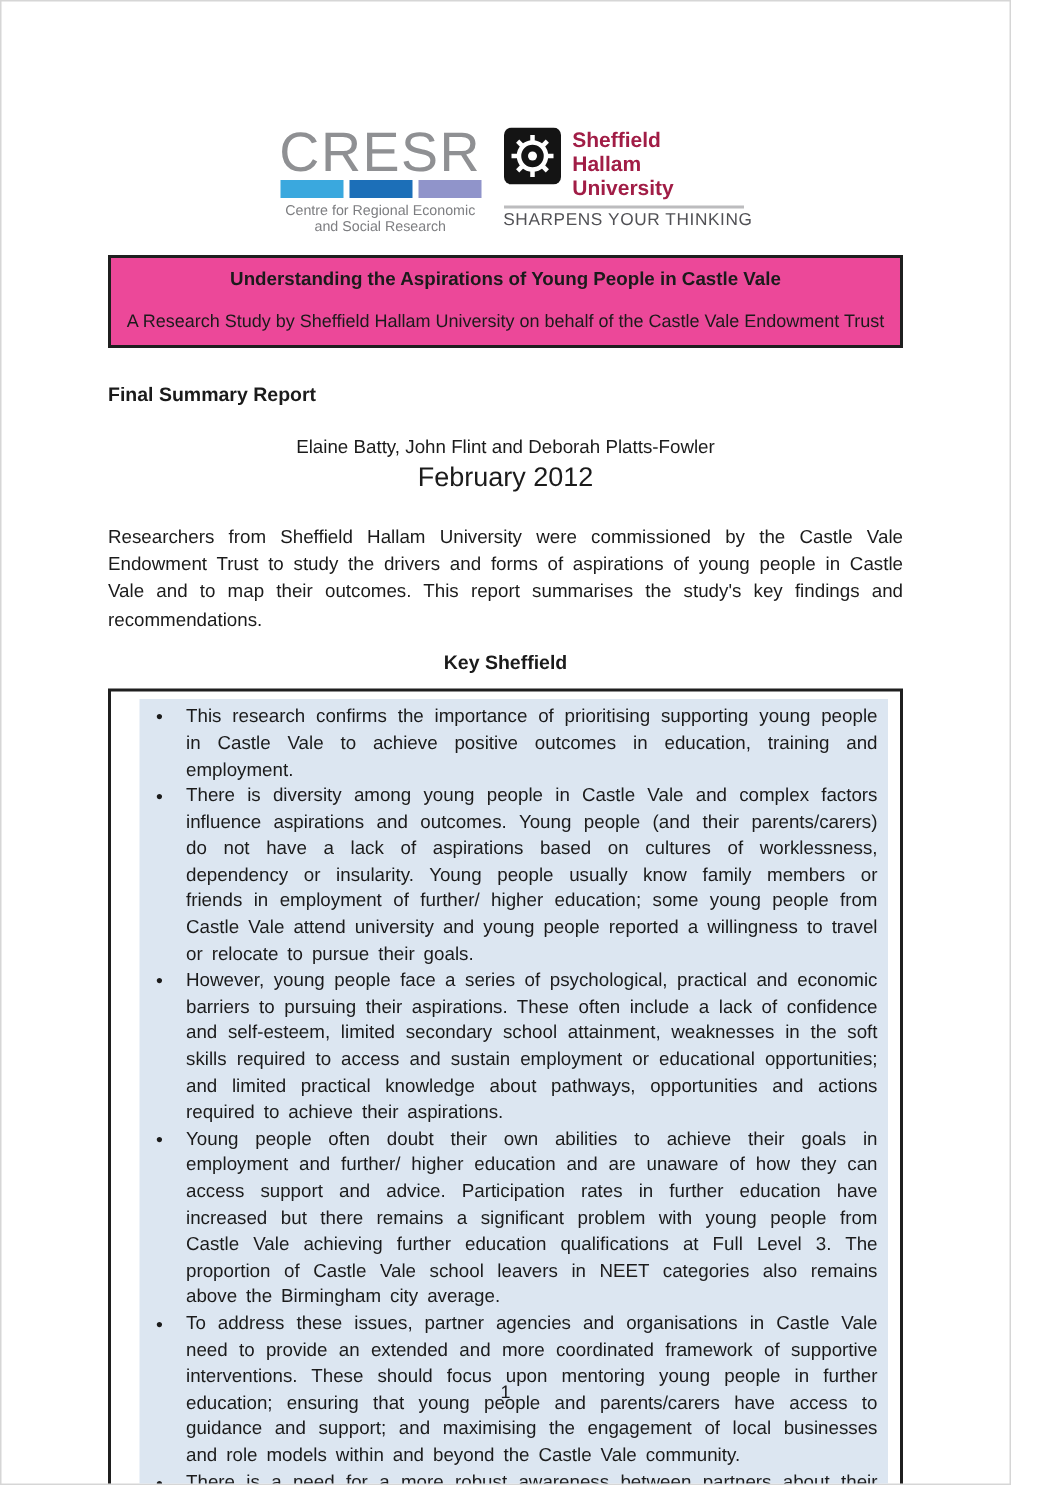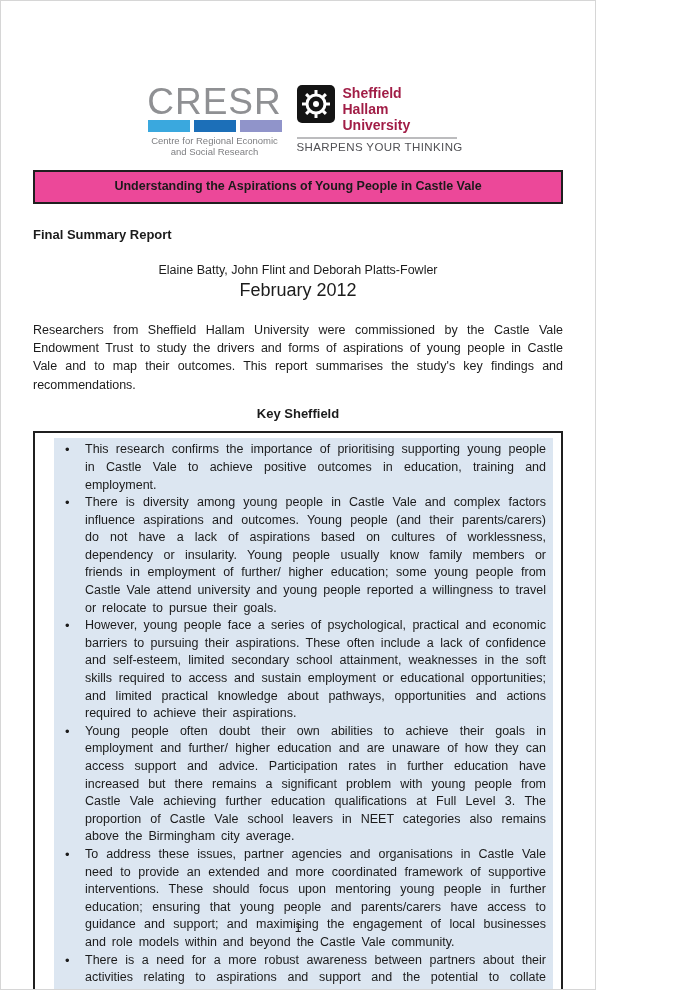--- a/index.html
+++ b/index.html
@@ -1,17 +1,17 @@
 <!DOCTYPE html>
 <html><head>
 <meta charset="utf-8">
 <style>
   html,body{margin:0;padding:0;background:#fff;}
   body{width:700px;height:992px;font-family:"Liberation Sans",sans-serif;color:#1b1b1b;}
-  .page{position:relative;width:596px;height:990px;border:1px solid #d6d6d6;background:#fff;box-sizing:border-box;overflow:hidden;}
+  .page{position:relative;width:674px;height:990px;border:1px solid #d6d6d6;background:#fff;box-sizing:border-box;overflow:hidden;}
   .content{width:530px;margin:0 auto;}
 
   
   .logos{margin-top:84px;display:flex;justify-content:center;align-items:flex-start;gap:7px;}
   .cresr{text-align:center;width:150px;}
   .cresr-acronym{font-size:37px;line-height:34px;color:#8f9093;letter-spacing:1px;font-weight:400;}
   .cresr-bars{display:flex;justify-content:center;gap:4px;margin:1px 0 3px;}
   .cresr-bar{width:42px;height:12px;display:inline-block;}
   .cresr-name{font-size:9.5px;font-weight:400;color:#7d7e81;line-height:11px;}
   .shu{width:160px;}
@@ -84,20 +84,21 @@
             <div>Hallam University</div>
           </div>
         </div>
         <div class="shu-rule"></div>
         <div class="shu-tagline">SHARPENS YOUR THINKING</div>
       </div>
     </div>
 
     <div class="title-box" style="background-color: #ec4899;">
       <div class="t1">Understanding the Aspirations of Young People in Castle Vale</div>
+      <div class="t2">A Research Study by Sheffield Hallam University on behalf of the Castle Vale Endowment Trust</div>
     </div>
 
     <div class="report-heading">Final Summary Report</div>
     <div class="authors">Elaine Batty, John Flint and Deborah Platts-Fowler</div>
     <div class="date">February 2012</div>
     <p class="intro">Researchers from Sheffield Hallam University were commissioned by the Castle Vale Endowment Trust to study the drivers and forms of aspirations of young people in Castle Vale and to map their outcomes. This report summarises the study's key findings and recommendations.</p>
 
     <div class="key-heading">Key Sheffield</div>
 
     <div class="key-box">

